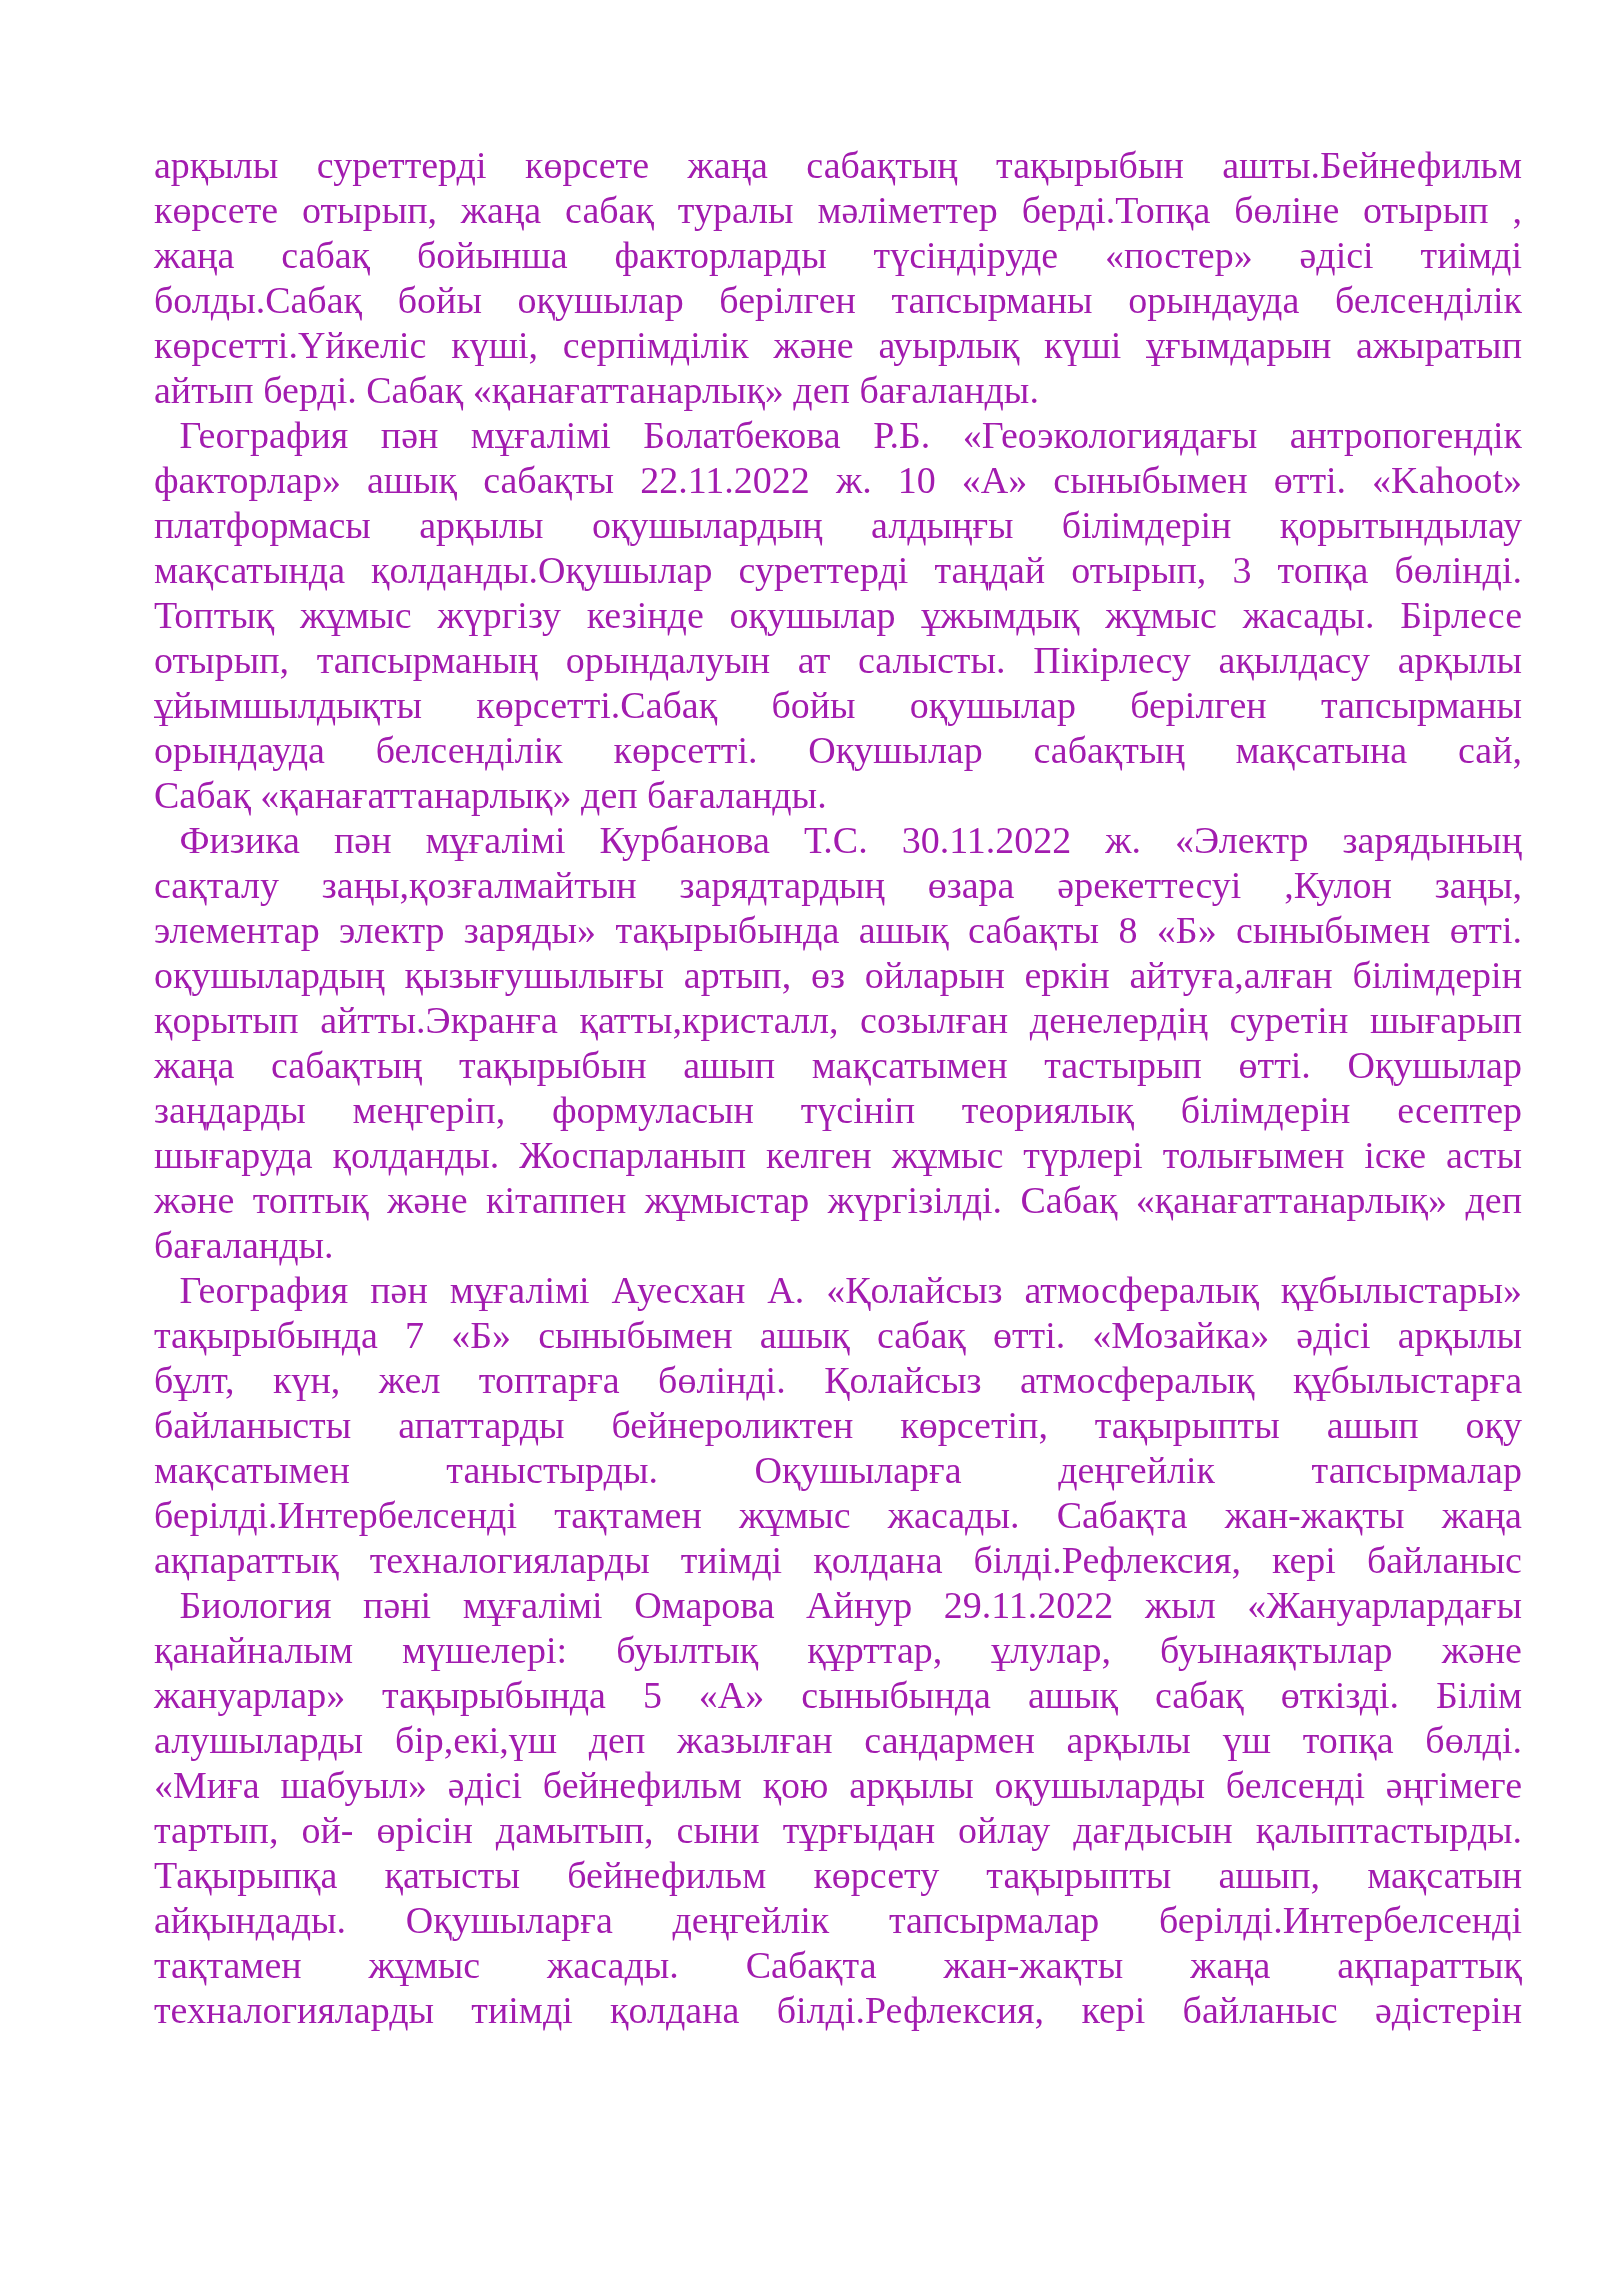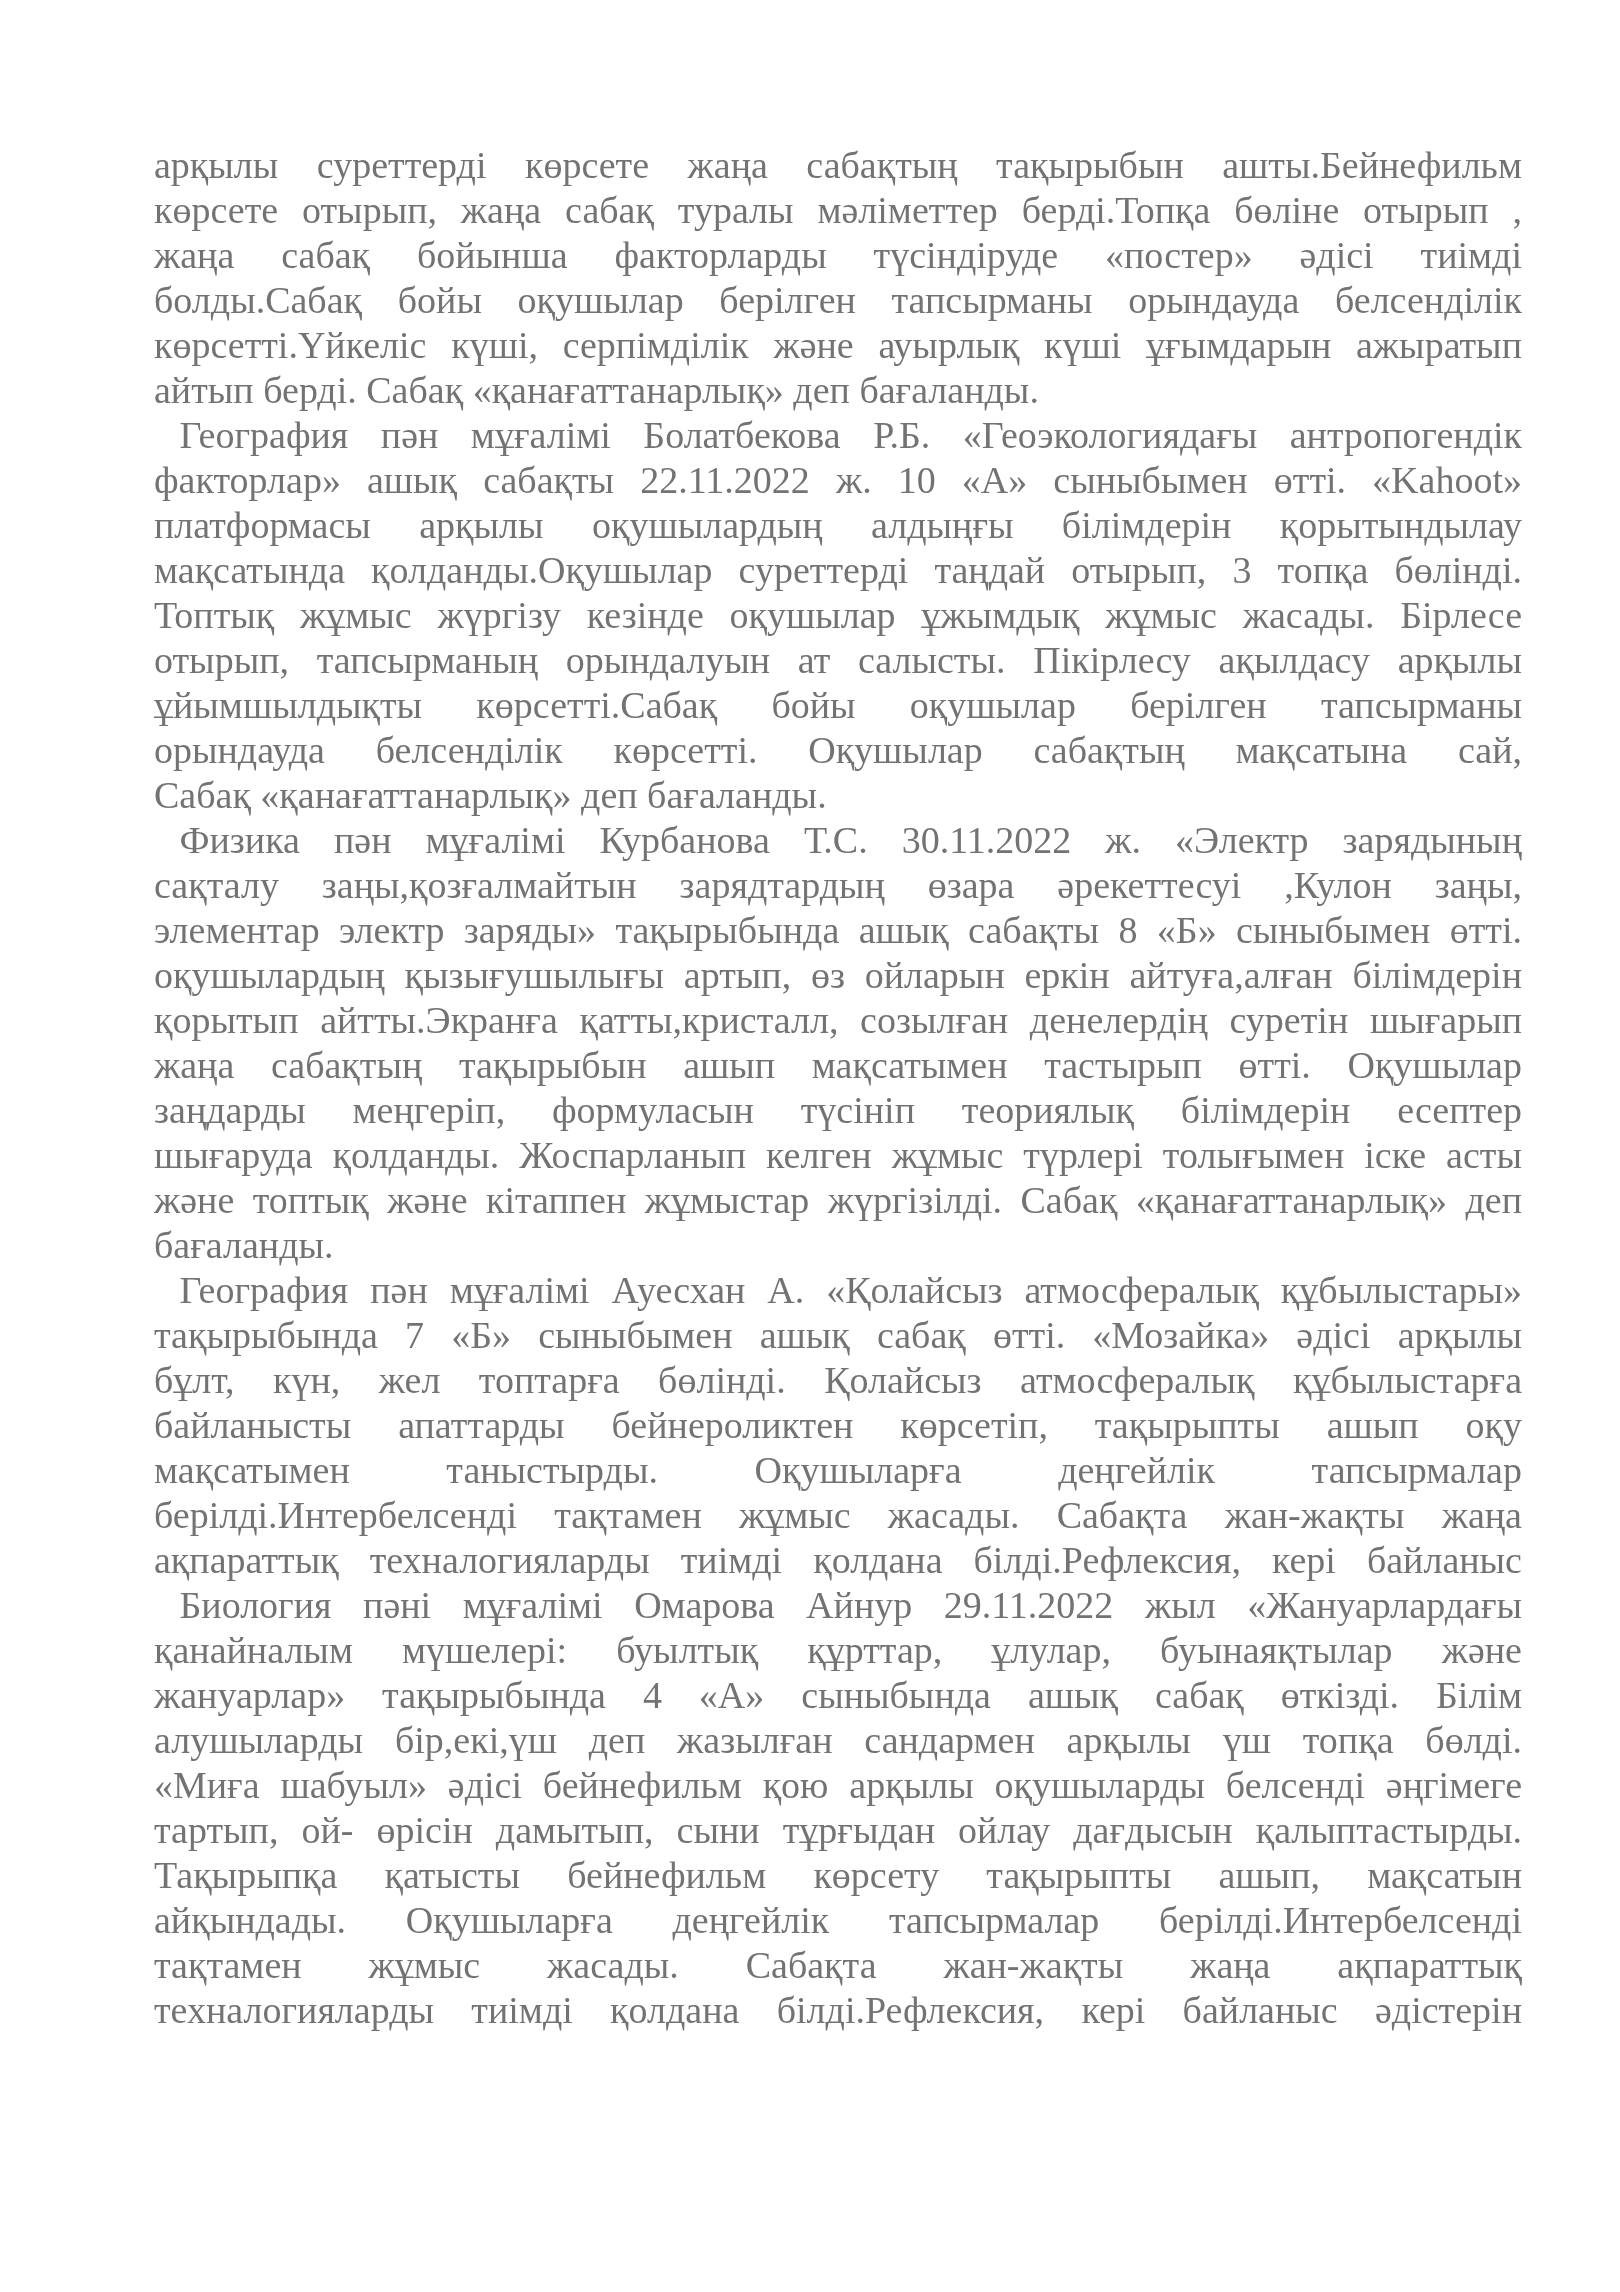--- a/index.html
+++ b/index.html
@@ -20,21 +20,21 @@
     color: #000000;
     font-family: "Liberation Serif", "DejaVu Serif", serif;
   }
   .text-body {
     position: absolute;
     left: 154px;
     top: 143px;
     width: 1368px;
     font-size: 38px;
     line-height: 45px;
-    color: #737373;
+    color: #a21caf;
   }
   .paragraph {
     margin: 0;
     padding: 0;
   }
   .line {
     text-align: justify;
     text-align-last: justify;
     text-justify: inter-word;
   }
@@ -87,21 +87,21 @@
         <div class="line">тақырыбында 7 «Б» сыныбымен ашық сабақ өтті. «Мозайка» әдісі арқылы</div>
         <div class="line">бұлт, күн, жел топтарға бөлінді. Қолайсыз атмосфералық құбылыстарға</div>
         <div class="line">байланысты апаттарды бейнероликтен көрсетіп, тақырыпты ашып оқу</div>
         <div class="line">мақсатымен таныстырды. Оқушыларға деңгейлік тапсырмалар</div>
         <div class="line">берілді.Интербелсенді тақтамен жұмыс жасады. Сабақта жан-жақты жаңа</div>
         <div class="line">ақпараттық техналогияларды тиімді қолдана білді.Рефлексия, кері байланыс</div>
       </div>
       <div class="paragraph">
         <div class="line indent">Биология пәні мұғалімі Омарова Айнур 29.11.2022 жыл «Жануарлардағы</div>
         <div class="line">қанайналым мүшелері: буылтық құрттар, ұлулар, буынаяқтылар және</div>
-        <div class="line">жануарлар» тақырыбында 4 «А» сыныбында ашық сабақ өткізді. Білім</div>
+        <div class="line">жануарлар» тақырыбында 5 «А» сыныбында ашық сабақ өткізді. Білім</div>
         <div class="line">алушыларды бір,екі,үш деп жазылған сандармен арқылы үш топқа бөлді.</div>
         <div class="line">«Миға шабуыл» әдісі бейнефильм қою арқылы оқушыларды белсенді әңгімеге</div>
         <div class="line">тартып, ой- өрісін дамытып, сыни тұрғыдан ойлау дағдысын қалыптастырды.</div>
         <div class="line">Тақырыпқа қатысты бейнефильм көрсету тақырыпты ашып, мақсатын</div>
         <div class="line">айқындады. Оқушыларға деңгейлік тапсырмалар берілді.Интербелсенді</div>
         <div class="line">тақтамен жұмыс жасады. Сабақта жан-жақты жаңа ақпараттық</div>
         <div class="line">техналогияларды тиімді қолдана білді.Рефлексия, кері байланыс әдістерін</div>
       </div>
     </div>
 </div>

